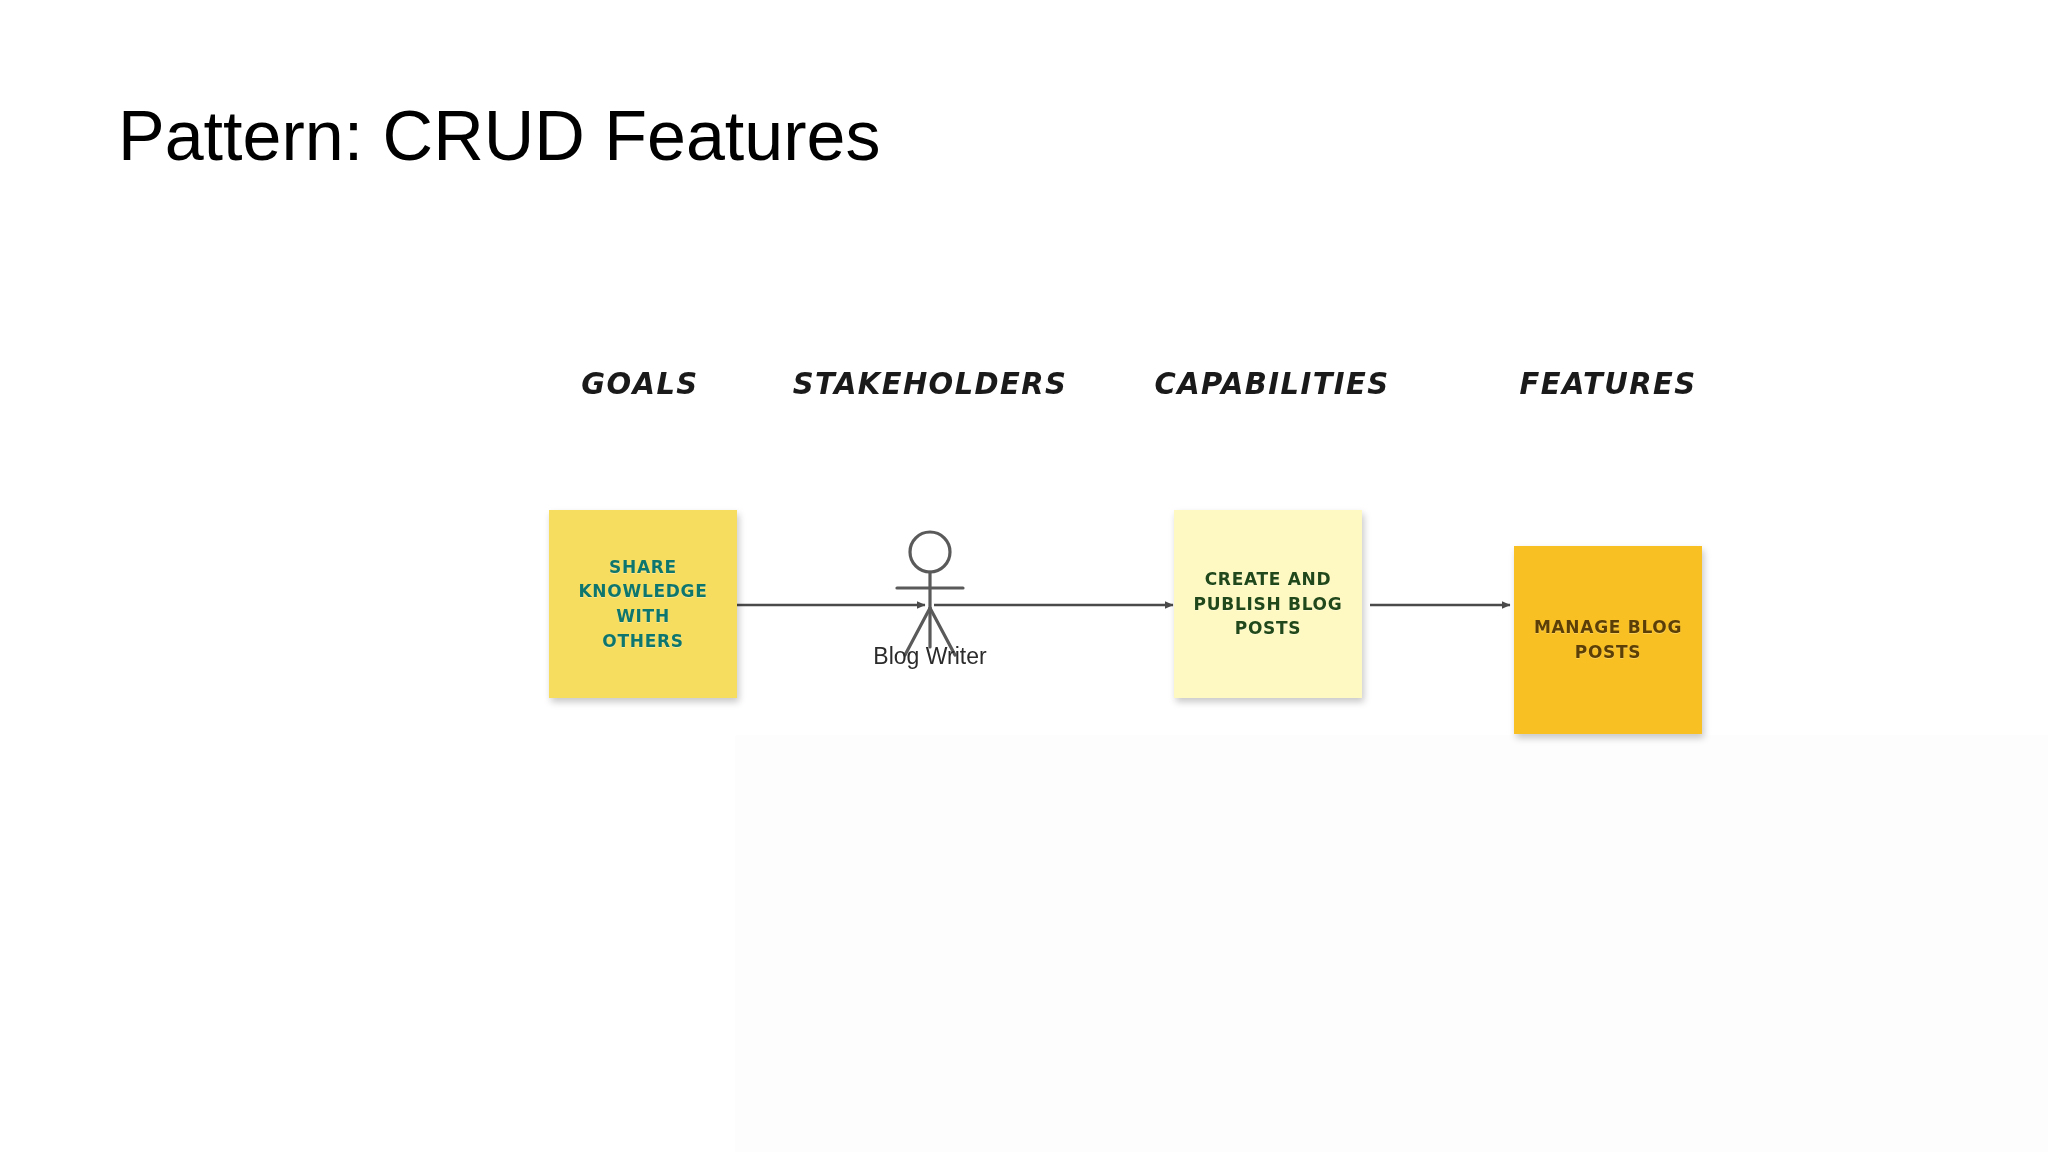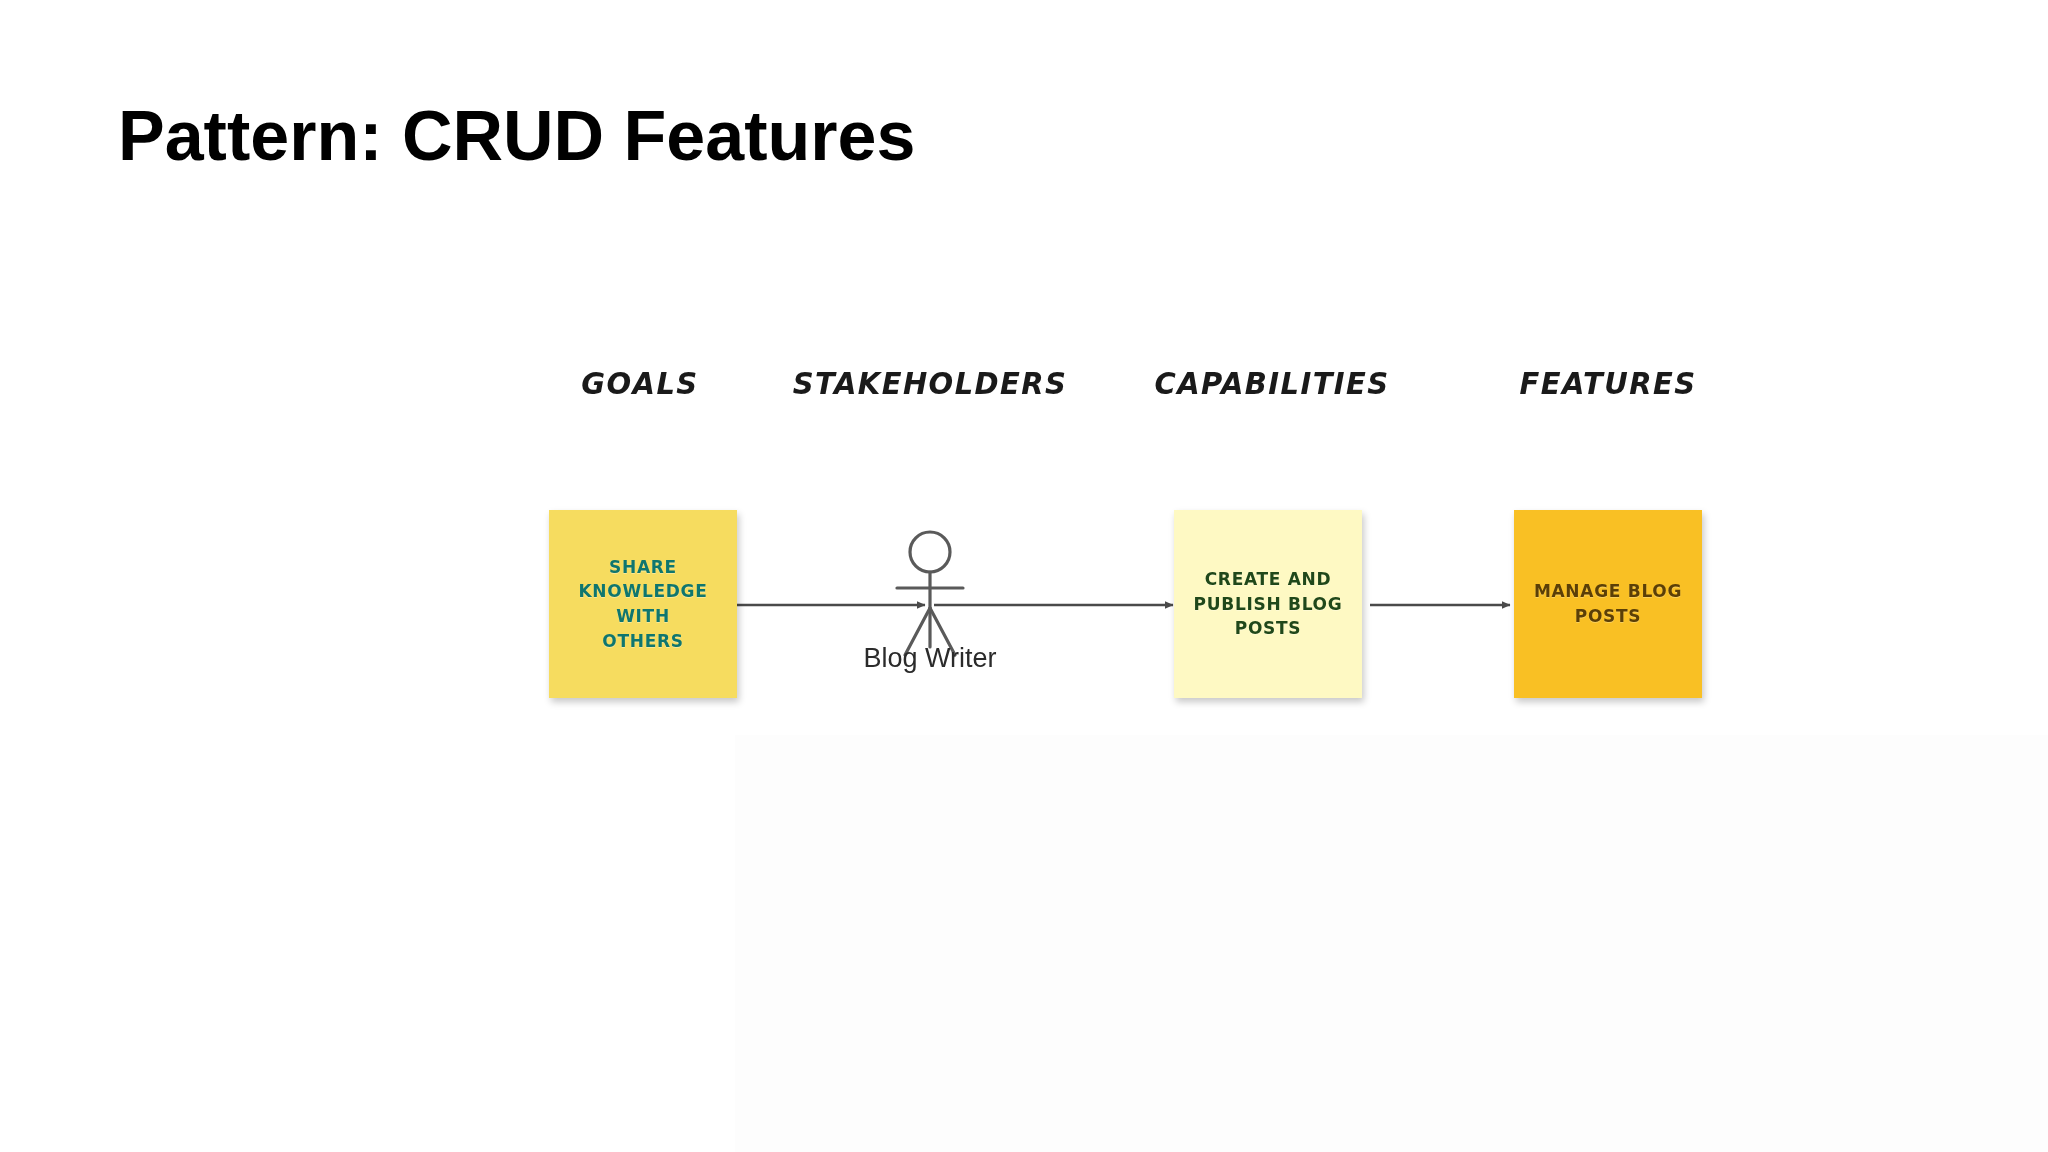--- a/index.html
+++ b/index.html
@@ -29,21 +29,21 @@
     background: #fdfdfd;
     pointer-events: none;
   }
 
   #slide-title {
     position: absolute;
     left: 118px;
     top: 98px;
     font-family: "Liberation Sans", sans-serif;
     font-size: 70px;
-    font-weight: 700;
+    font-weight: 400;
     color: #000000;
     letter-spacing: 0px;
     line-height: 1.1;
     white-space: nowrap;
   }
 
   
   #diagram {
     position: absolute;
     left: 0;
@@ -98,27 +98,28 @@
   }
   .sticky-capability {
     background: #fef9c3;
     color: #20481a;
     text-shadow: 0 1px 0 rgba(255,255,255,0.25);
   }
   .sticky-feature {
     background: #F9C024;
     color: #5b3f07;
     text-shadow: 0 1px 0 rgba(255,255,255,0.25);
+    margin-top: 36px;
   }
 
   .actor-label {
     position: absolute;
     top: 643px;
     font-family: "Liberation Sans", sans-serif;
-    font-size: 27px;
+    font-size: 23px;
     font-weight: 400;
     color: #2b2b2b;
     transform: translateX(-50%);
     white-space: nowrap;
   }
 
   svg.overlay {
     position: absolute;
     left: 0;
     top: 0;

